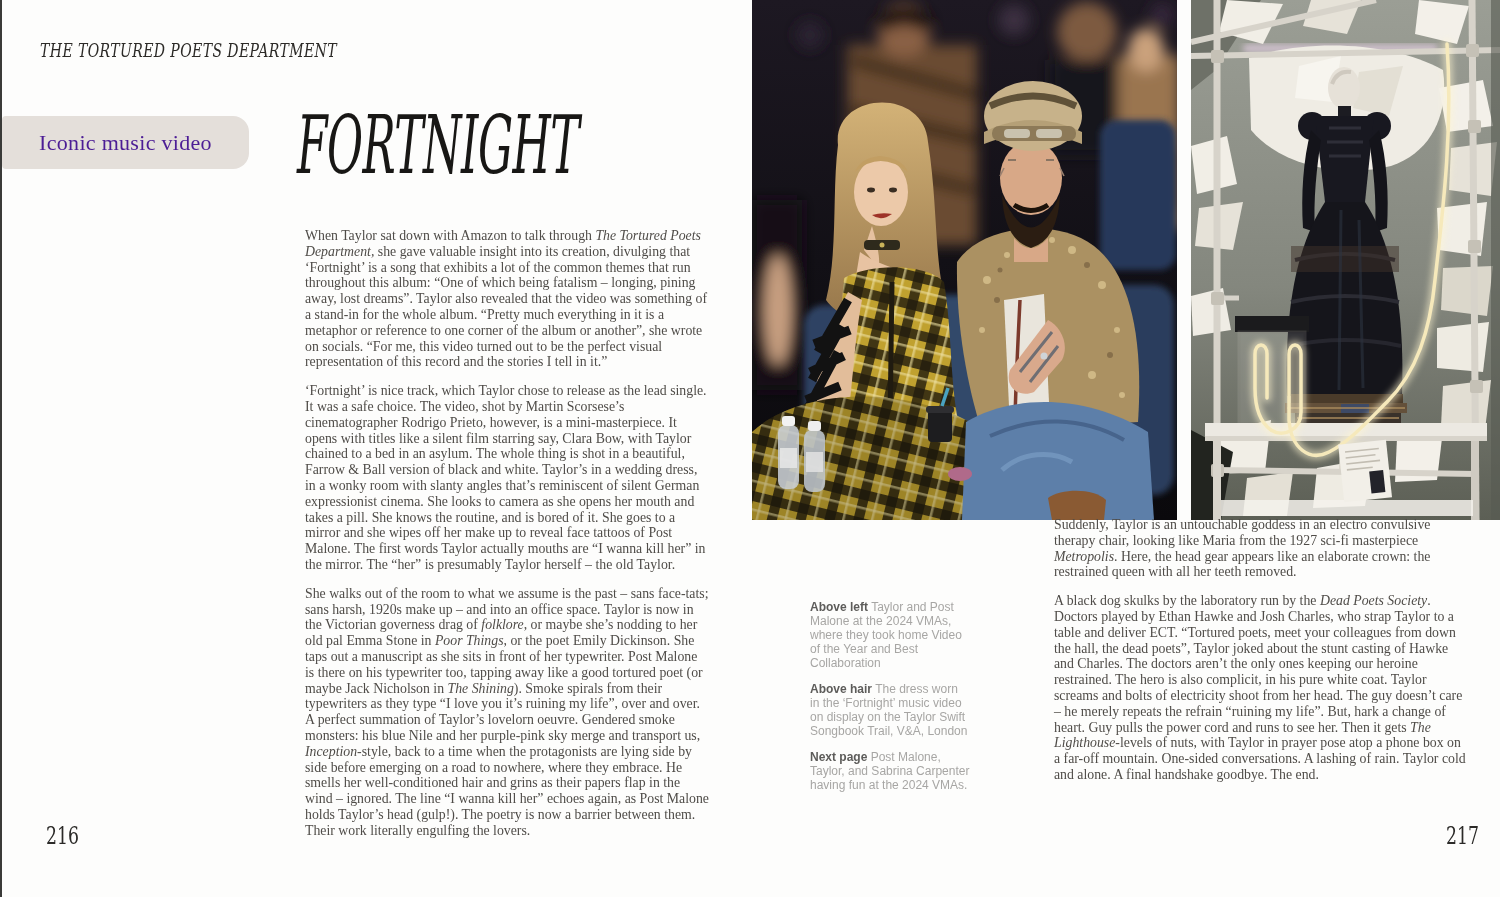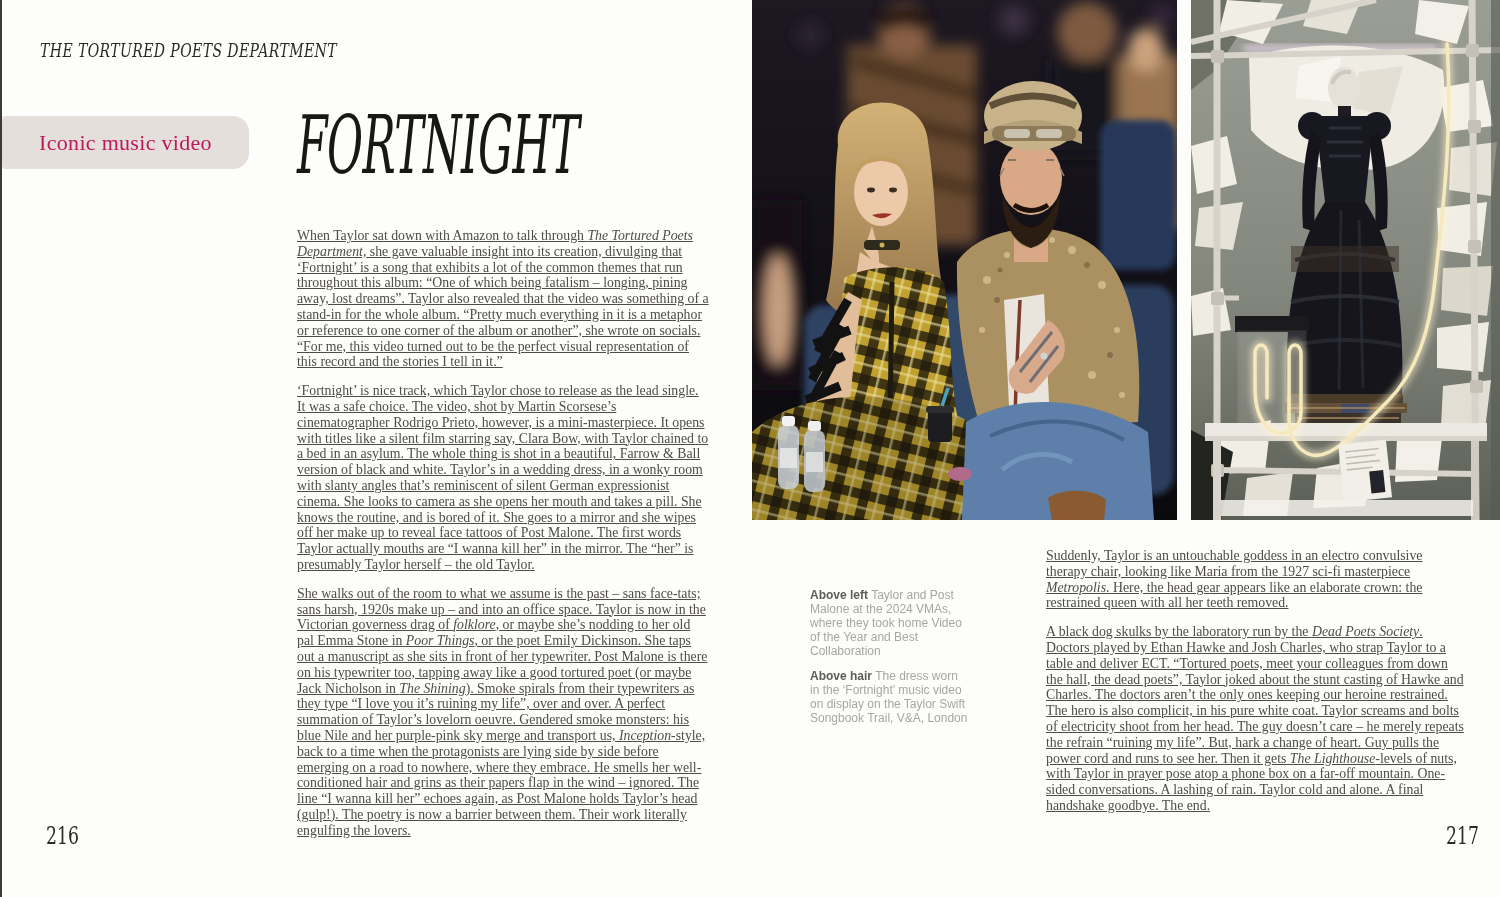--- a/index.html
+++ b/index.html
@@ -8,35 +8,35 @@
   .edge{position:absolute;top:0;bottom:0;width:2px;}
   .edge.left{left:0;background:#3a3a38;}
   .edge.right{right:1px;background:#222220;}
 
   .running-header{position:absolute;left:40px;top:40px;font-family:"DejaVu Serif",serif;
       font-style:italic;font-size:18px;letter-spacing:.5px;color:#2c2a27;white-space:nowrap;
       transform:scaleX(.78);transform-origin:0 0;}
 
   .tag-box{position:absolute;left:2px;top:116px;width:247px;height:53px;background:#e4dfda;
       border-radius:4px 16px 16px 4px;display:flex;align-items:center;justify-content:center;}
-  .tag-box span{font-size:22px;color:#be185d;letter-spacing:.3px;}
+  .tag-box span{font-size:22px;color:#4c1d95;letter-spacing:.3px;}
 
   .title{position:absolute;left:297px;top:106px;font-family:"DejaVu Serif",serif;
       font-style:italic;font-weight:400;font-size:80px;line-height:1;color:#181715;
       margin:0;white-space:nowrap;transform:scaleX(.55);transform-origin:0 0;letter-spacing:-1px;}
 
   .body-col{position:absolute;font-size:13.8px;line-height:15.8px;color:#4f4c48;
       text-align:left;}
-  .body-col p{margin:0 0 13px 4px;text-decoration:underline;}
+  .body-col p{margin:0 0 13px 12px;}
   .col-left{left:293px;top:228px;width:416px;}
-  .col-right{left:1042px;top:548px;width:424px;}
+  .col-right{left:1042px;top:517px;width:424px;}
 
   .captions{position:absolute;left:810px;top:588px;width:160px;
       font-family:"Liberation Sans",sans-serif;font-size:12px;line-height:14px;color:#a7a6a4;}
-  .captions p{margin:0 0 11px 0;}
+  .captions p{margin:12px 0 11px 0;}
   .captions strong{color:#5d5c5a;font-weight:bold;}
 
   .pagenum{position:absolute;font-family:"DejaVu Serif",serif;font-size:24px;color:#2b2a28;
       transform:scaleX(.72);transform-origin:0 0;}
   .pagenum.l{left:46px;top:822px;}
   .pagenum.r{left:1446px;top:822px;}
 
   .photo{position:absolute;top:0;height:520px;overflow:hidden;}
   .photo svg{display:block;width:100%;height:100%;}
   .photo-left{left:752px;width:425px;}
@@ -290,20 +290,21 @@
         <path d="M156,450 L190,450 M156,456 L186,456 M156,462 L190,462 M156,468 L182,468" stroke="#c2bdb2" stroke-width="1.6"></path>
         <rect x="178" y="472" width="14" height="22" fill="#23232a"></rect>
       </g>
       <rect x="300" y="0" width="9" height="520" fill="#565a52" opacity=".6"></rect>
     </svg>
   </figure>
 
   <div class="captions">
     <p><strong>Above left</strong><span> Taylor and Post Malone at the 2024 VMAs, where they took home Video of the Year and Best Collaboration</span></p>
     <p><strong>Above hair</strong><span> The dress worn in the ‘Fortnight’ music video on display on the Taylor Swift Songbook Trail, V&amp;A, London</span></p>
+    <p><strong>Next page</strong><span> Post Malone, Taylor, and Sabrina Carpenter having fun at the 2024 VMAs.</span></p>
   </div>
 
   <div class="body-col col-right">
     <p>Suddenly, Taylor is an untouchable goddess in an electro convulsive therapy chair, looking like Maria from the 1927 sci-fi masterpiece <i>Metropolis</i>. Here, the head gear appears like an elaborate crown: the restrained queen with all her teeth removed.</p>
     <p>A black dog skulks by the laboratory run by the <i>Dead Poets Society</i>. Doctors played by Ethan Hawke and Josh Charles, who strap Taylor to a table and deliver ECT. “Tortured poets, meet your colleagues from down the hall, the dead poets”, Taylor joked about the stunt casting of Hawke and Charles. The doctors aren’t the only ones keeping our heroine restrained. The hero is also complicit, in his pure white coat.  Taylor screams and bolts of electricity shoot from her head. The guy doesn’t care – he merely repeats the refrain “ruining my life”. But, hark a change of heart. Guy pulls the power cord and runs to see her. Then it gets <i>The Lighthouse</i>-levels of nuts, with Taylor in prayer pose atop a phone box on a far-off mountain. One-sided conversations. A lashing of rain. Taylor cold and alone. A final handshake goodbye. The end.</p>
   </div>
 
   <div class="pagenum l">216</div>
   <div class="pagenum r">217</div>
 

